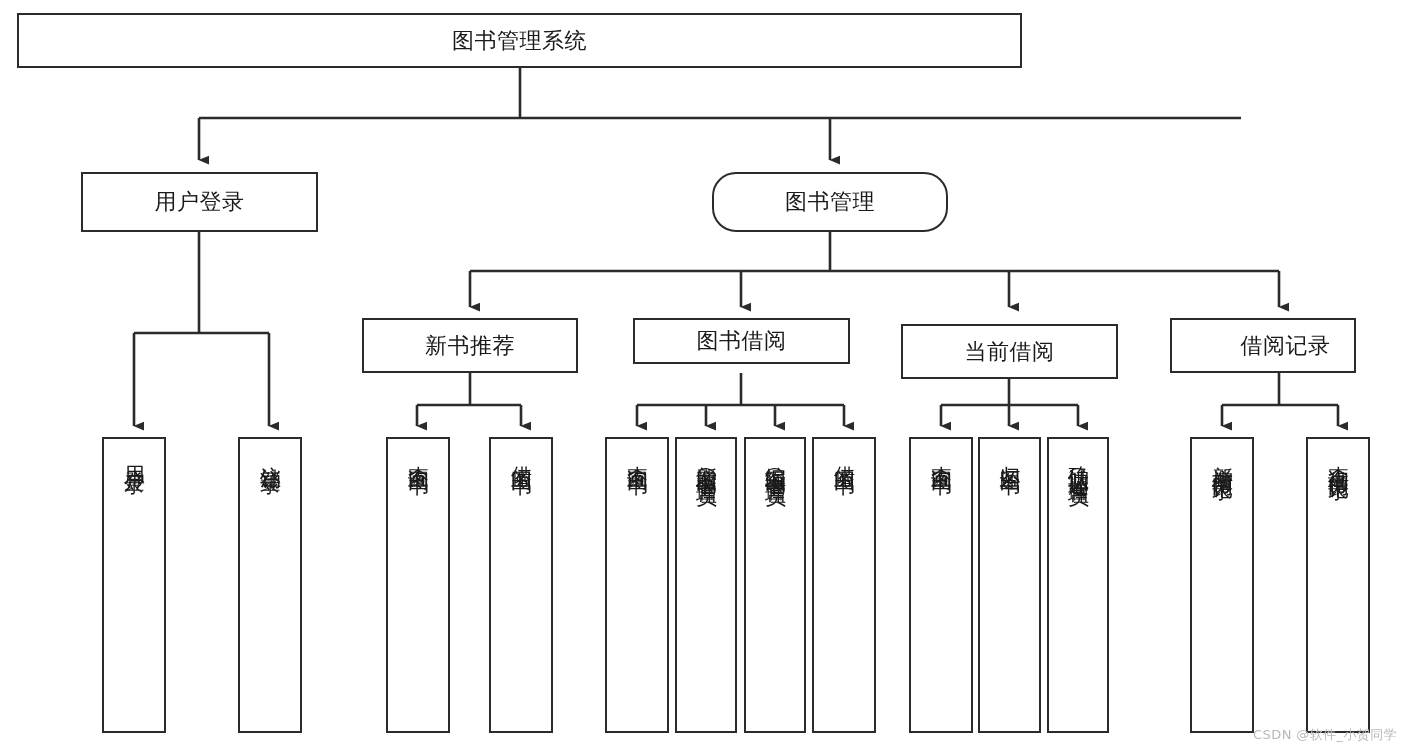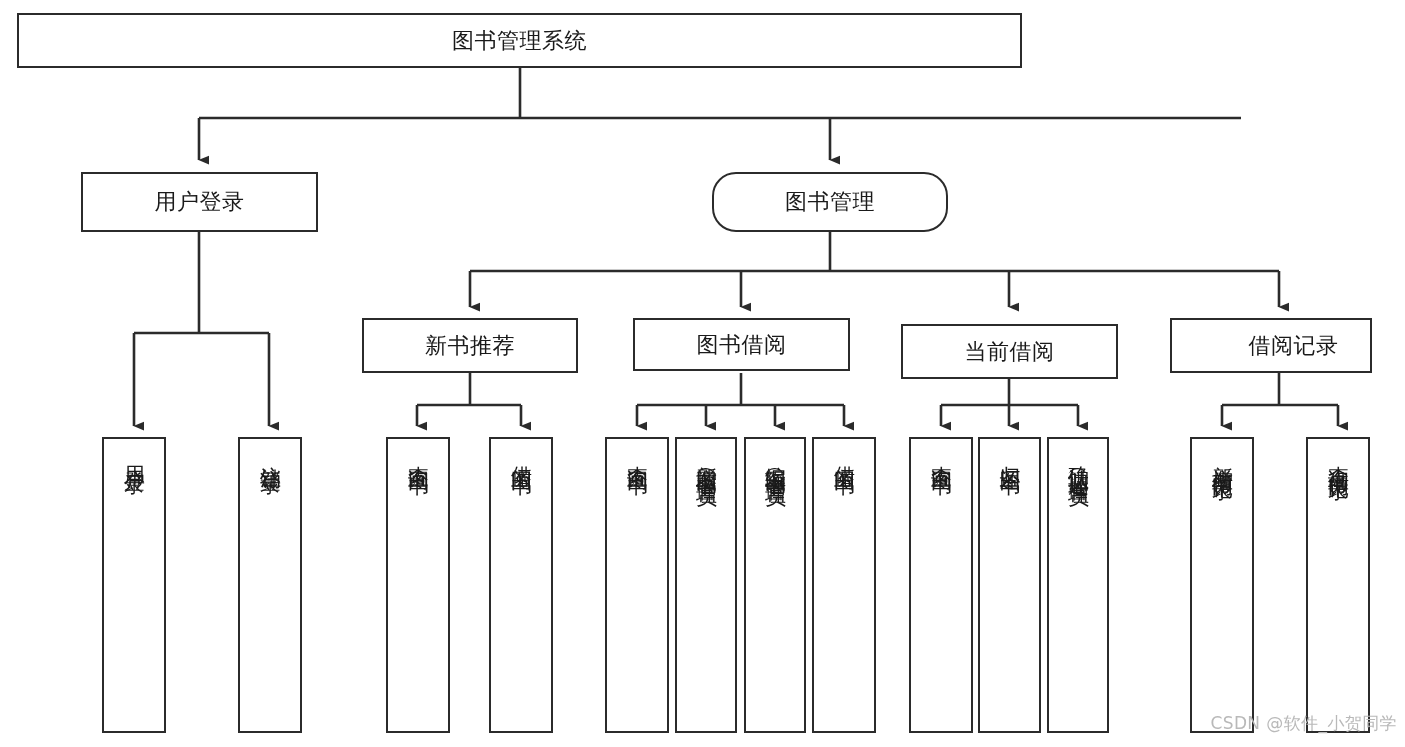--- a/index.html
+++ b/index.html
@@ -58,22 +58,22 @@
     white-space: nowrap;
   }
   .node.root .node-label,
   .node.level2 .node-label,
   .node.level3 .node-label {
     font-size: 22px;
   }
   #watermark {
     position: absolute;
     right: 8px;
-    bottom: 12px;
-    font-size: 17px;
+    bottom: 3px;
+    font-size: 13px;
     color: #b9b9b9;
     letter-spacing: 0.4px;
     z-index: 8;
     user-select: none;
     white-space: nowrap;
   }
 </style>
 </head>
 <body>
 
@@ -137,27 +137,27 @@
   <div class="node level2" style="left:81px; top:172px; width:237px; height:60px;">
     <span class="node-label">用户登录</span>
   </div>
   <div class="node level2" style="left:712px; top:172px; width:236px; height:60px;border-radius:24px;">
     <span class="node-label">图书管理</span>
   </div>
 
   <div class="node level3" style="left:362px; top:318px; width:216px; height:55px;font-family:Liberation Serif, serif;">
     <span class="node-label">新书推荐</span>
   </div>
-  <div class="node level3" style="left:633px; top:318px; width:217px; height:53px;">
+  <div class="node level3" style="left:633px; top:318px; width:217px; height:46px;">
     <span class="node-label">图书借阅</span>
   </div>
   <div class="node level3" style="left:901px; top:324px; width:217px; height:55px;">
     <span class="node-label">当前借阅</span>
   </div>
-  <div class="node level3" style="left:1170px; top:318px; width:202px; height:55px;padding-left:45px;">
+  <div class="node level3" style="left:1170px; top:318px; width:186px; height:55px;padding-left:45px;">
     <span class="node-label">借阅记录</span>
   </div>
 
   <div class="node leaf" style="left:102px; top:437px; width:64px; height:296px;">
     <span class="node-label">用户登录</span>
   </div>
   <div class="node leaf" style="left:238px; top:437px; width:64px; height:296px;">
     <span class="node-label">注销登录</span>
   </div>
 

